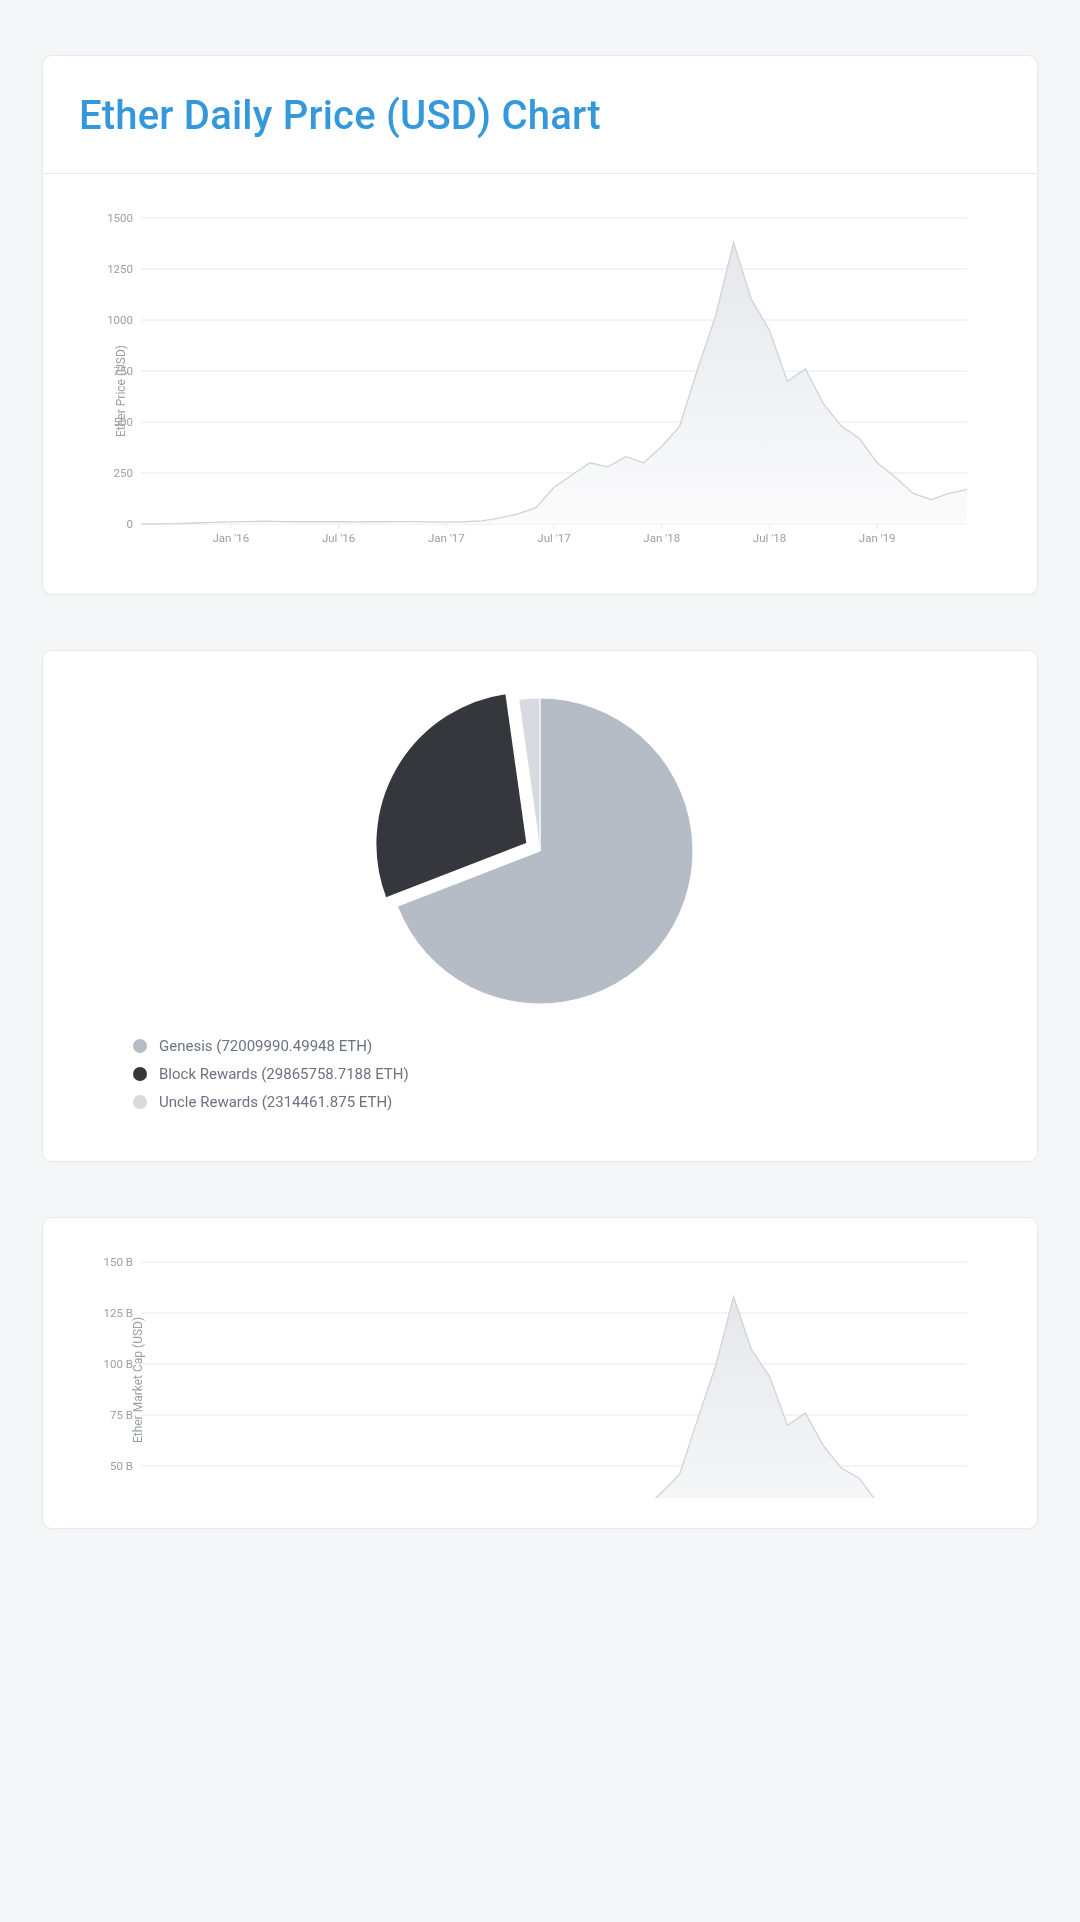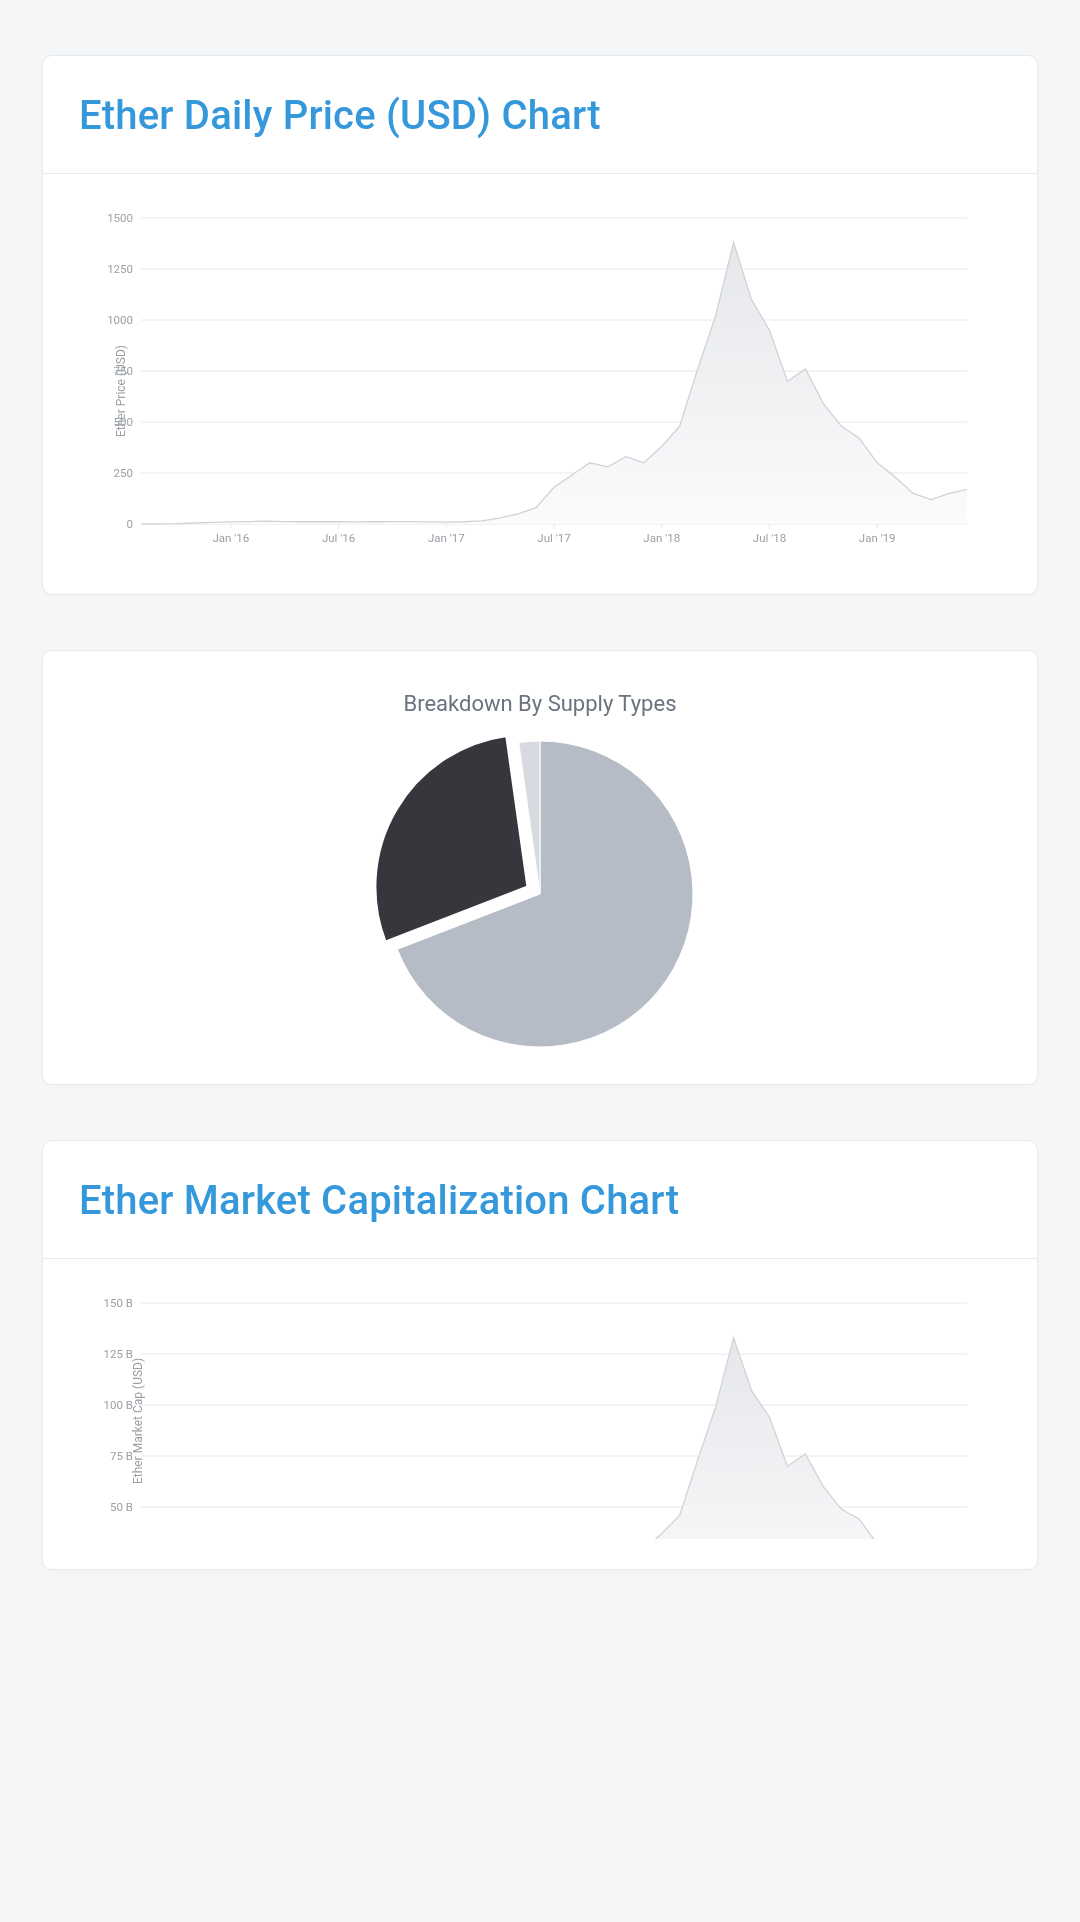--- a/index.html
+++ b/index.html
@@ -67,35 +67,45 @@
             <text x="672.4782608695652" y="338" text-anchor="middle" font-size="11.5" fill="#9aa0a6">Jul '18</text>
             <line x1="780.2173913043478" x2="780.2173913043478" y1="320" y2="325" stroke="#e6e8eb"></line>
             <text x="780.2173913043478" y="338" text-anchor="middle" font-size="11.5" fill="#9aa0a6">Jan '19</text>
           </svg>
       </div>
     </div>
   </div>
 
   <div class="card">
     <div class="card-body">
-      <div class="pie-title">Breakdown By Supply Types</div>
       <div class="pie-wrap">
         <svg id="svg-pie" width="420" height="330">
             <path d="M 210 170 L 210 17 A 153 153 0 1 1 67.34452454862151 225.30294136608967 Z" fill="#b6bcc6" stroke="#fff" stroke-width="1"></path>
             <path d="M 197.9256320023636 162.91412408677274 L 55.27015655098512 218.2170654528624 A 153 153 0 0 1 176.64015284207272 11.401984715312409 Z" fill="#35373d" stroke="#fff" stroke-width="3"></path>
             <path d="M 210 170 L 188.7145208397091 18.487860628539664 A 153 153 0 0 1 209.99999999999997 17 Z" fill="#d7dbe0" stroke="#fff" stroke-width="1"></path>
           </svg>
       </div>
+      <div class="legend">
+        <div class="item">
+          <span class="swatch" style="background:#b6bcc6"></span>
+          <span>Genesis (72009990.49948 ETH)</span>
+        </div>
+        <div class="item">
+          <span class="swatch" style="background:#35373d"></span>
+          <span>Block Rewards (29865758.7188 ETH)</span>
+        </div>
+        <div class="item">
+          <span class="swatch" style="background:#d7dbe0"></span>
+          <span>Uncle Rewards (2314461.875 ETH)</span>
+        </div>
+      </div>
     </div>
   </div>
 
   <div class="card">
-    <div class="card-head">
-      <a href="#" class="title-link">Ether Market Capitalization Chart</a>
-    </div>
     <div class="card-body">
       <div class="chart-wrap" style="height:250px;overflow:hidden">
         <div class="y-axis-label">Ether Market Cap (USD)</div>
         <svg id="svg-mcap" width="880" height="350" style="margin-left:18px">
             <defs>
               <linearGradient id="svg-mcap-g" x1="0" y1="0" x2="0" y2="1">
                 <stop offset="0%" stop-color="#e5e7ea"></stop>
                 <stop offset="100%" stop-color="#fbfbfc"></stop>
               </linearGradient>
             </defs>

